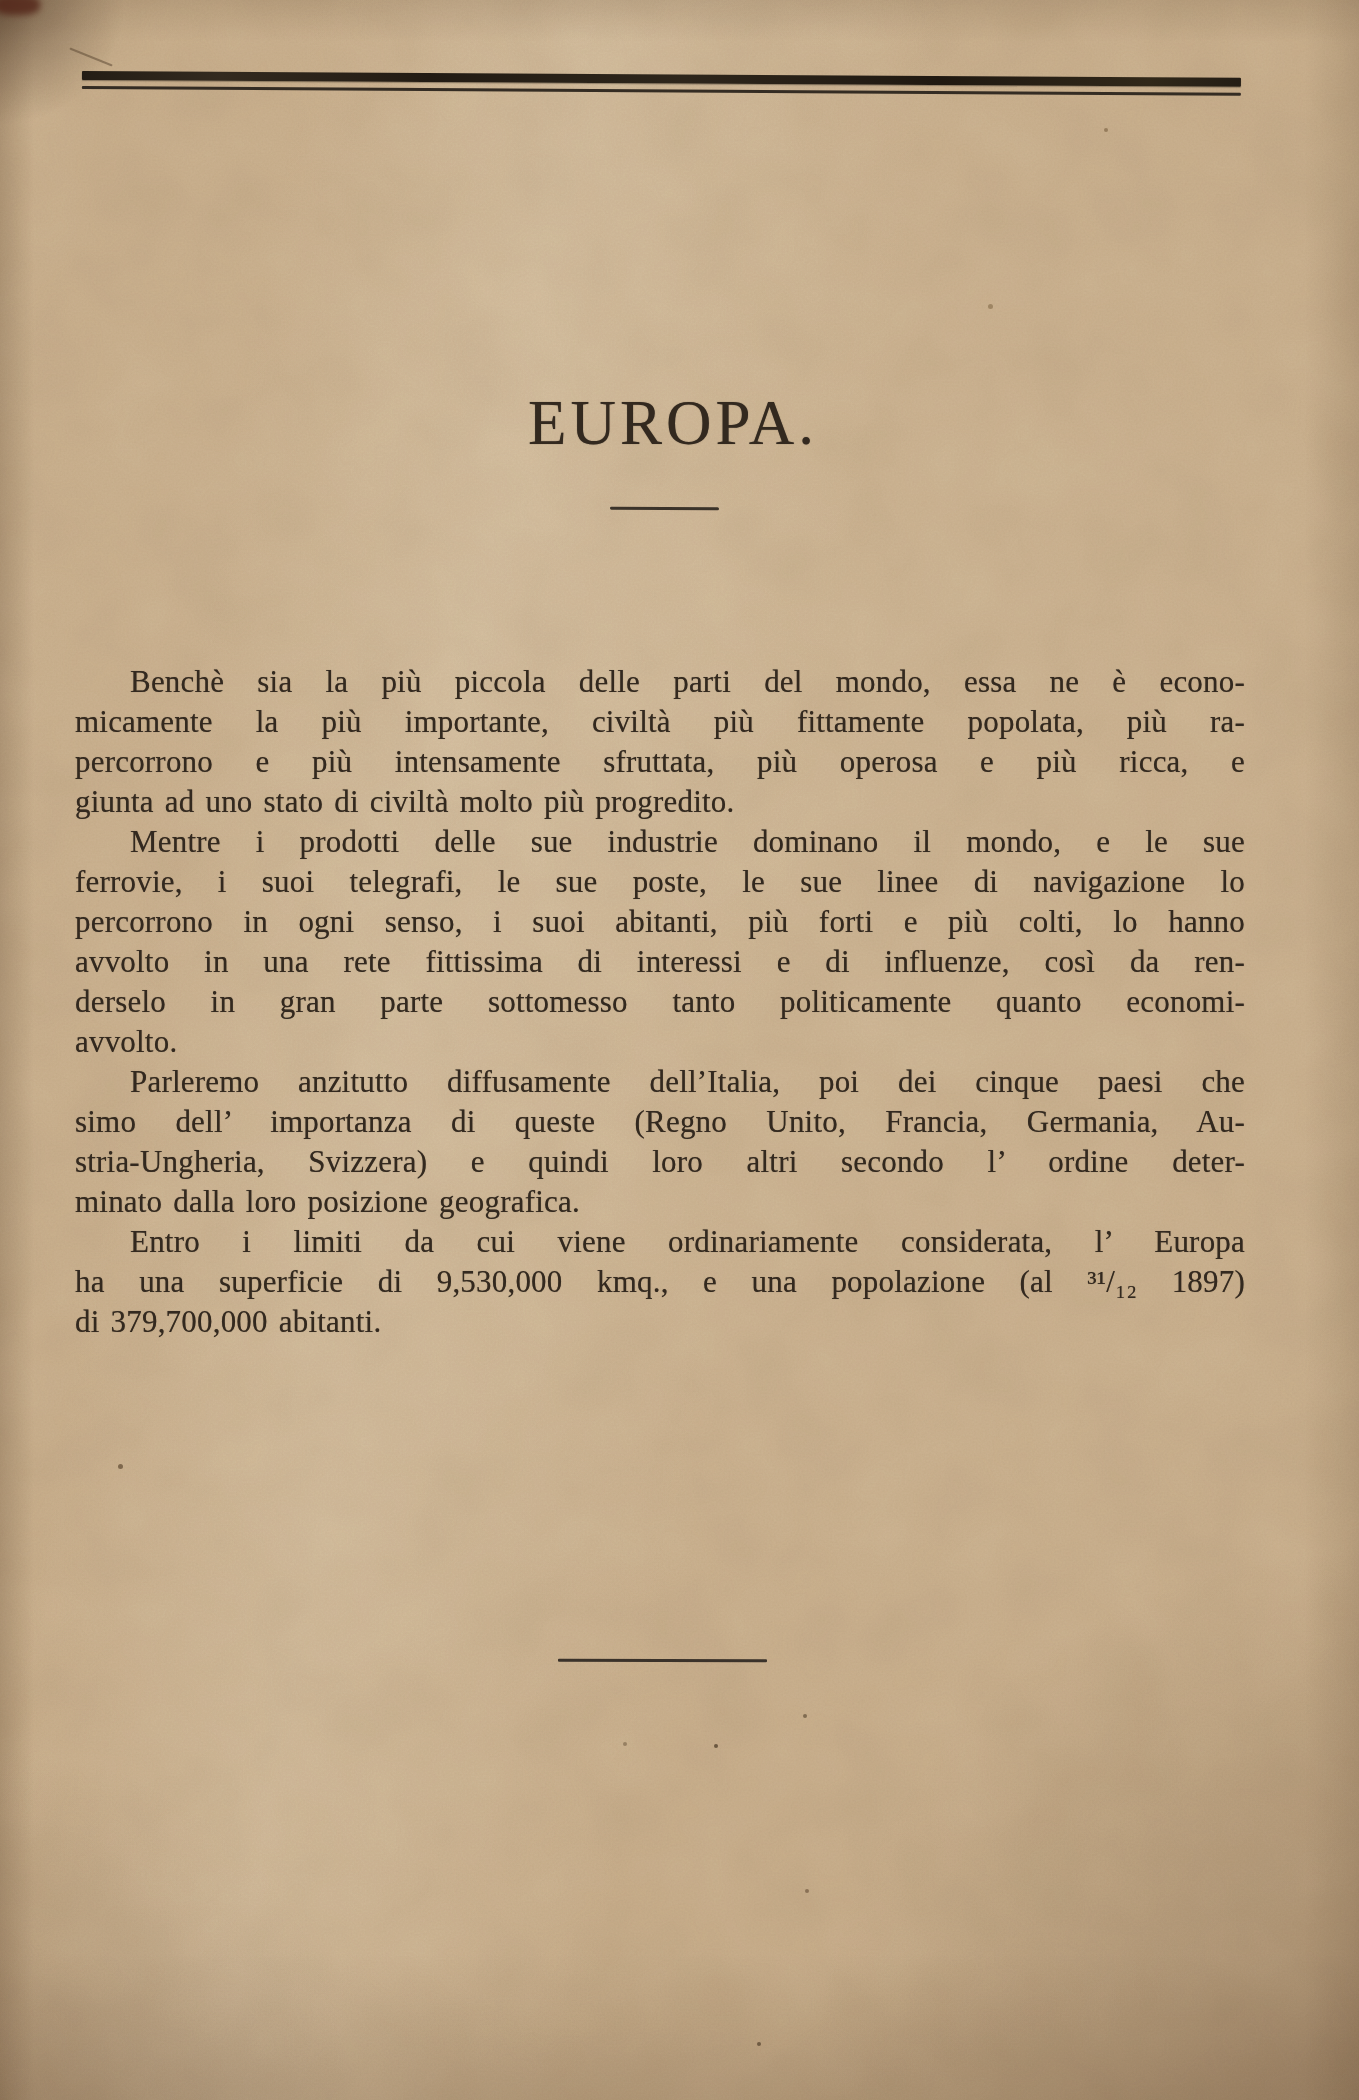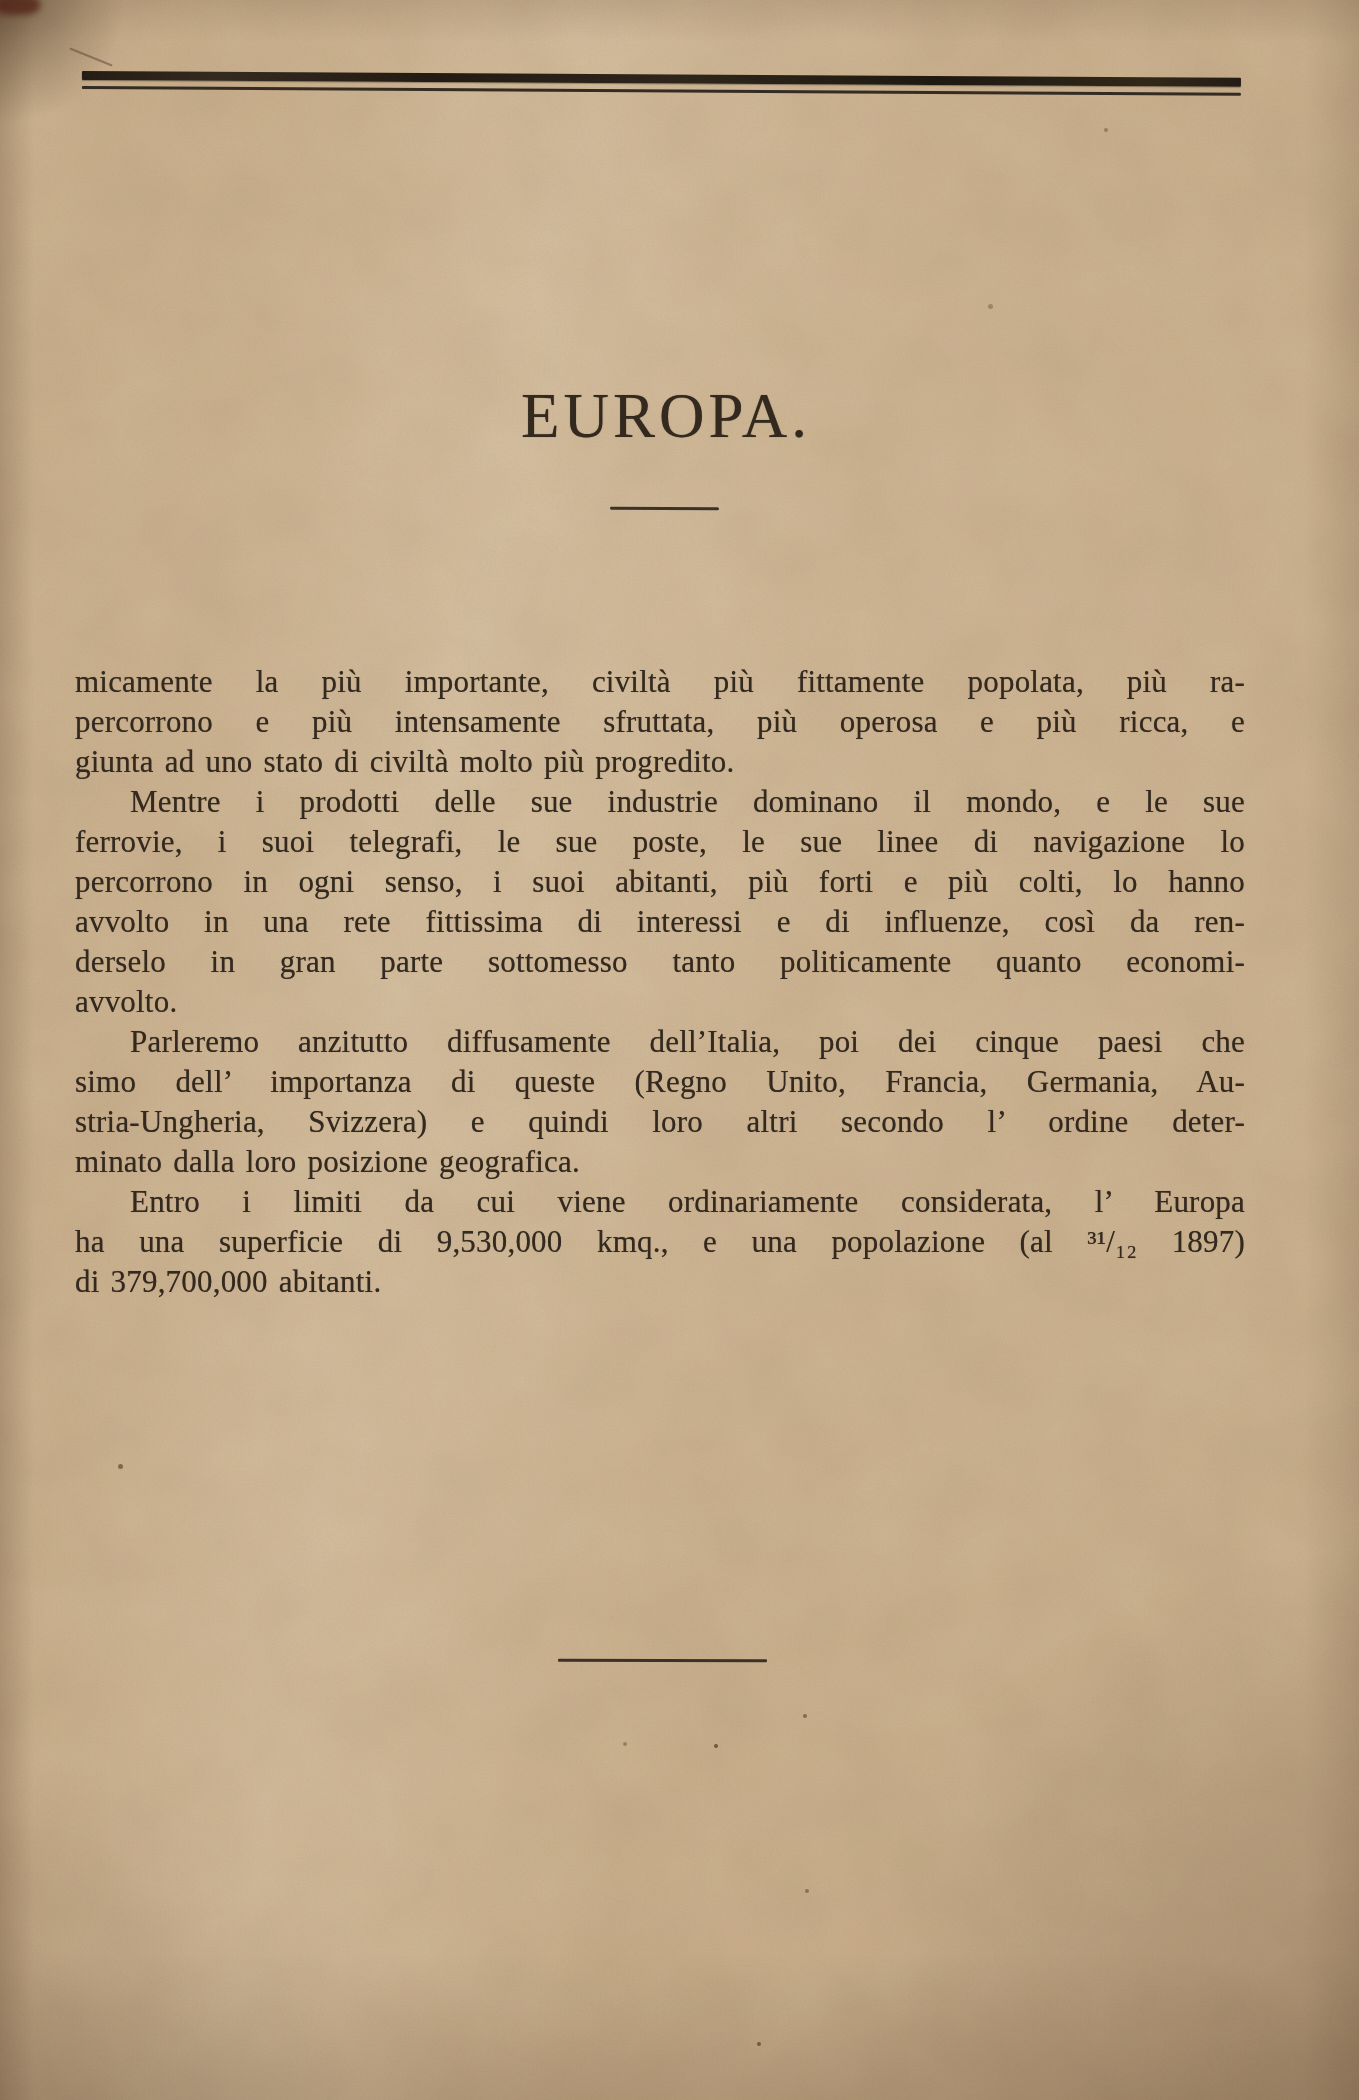--- a/index.html
+++ b/index.html
@@ -82,26 +82,27 @@
   </svg>
 
   <div class="corner-smudge"></div>
   <div class="scratch"></div>
 
   <div class="top-rules">
     <div class="rule-thick"></div>
     <div class="rule-thin"></div>
   </div>
 
-  <h1 class="title" style="margin:0;font-weight:normal;">EUROPA.</h1>
+  <h1 class="title" style="margin:7px;font-weight:normal;">EUROPA.</h1>
 
   <div class="title-rule"></div>
 
   <div class="text-block">
       <div class="paragraph">
+        <div class="pline first">Benchè sia la più piccola delle parti del mondo, essa ne è econo-</div>
         <div class="pline">micamente la più importante, civiltà più fittamente popolata, più ra-</div>
         <div class="pline">percorrono e più intensamente sfruttata, più operosa e più ricca, e</div>
         <div class="pline last">giunta ad uno stato di civiltà molto più progredito.</div>
       </div>
       <div class="paragraph">
         <div class="pline first">Mentre i prodotti delle sue industrie dominano il mondo, e le sue</div>
         <div class="pline">ferrovie, i suoi telegrafi, le sue poste, le sue linee di navigazione lo</div>
         <div class="pline">percorrono in ogni senso, i suoi abitanti, più forti e più colti, lo hanno</div>
         <div class="pline">avvolto in una rete fittissima di interessi e di influenze, così da ren-</div>
         <div class="pline">derselo in gran parte sottomesso tanto politicamente quanto economi-</div>

